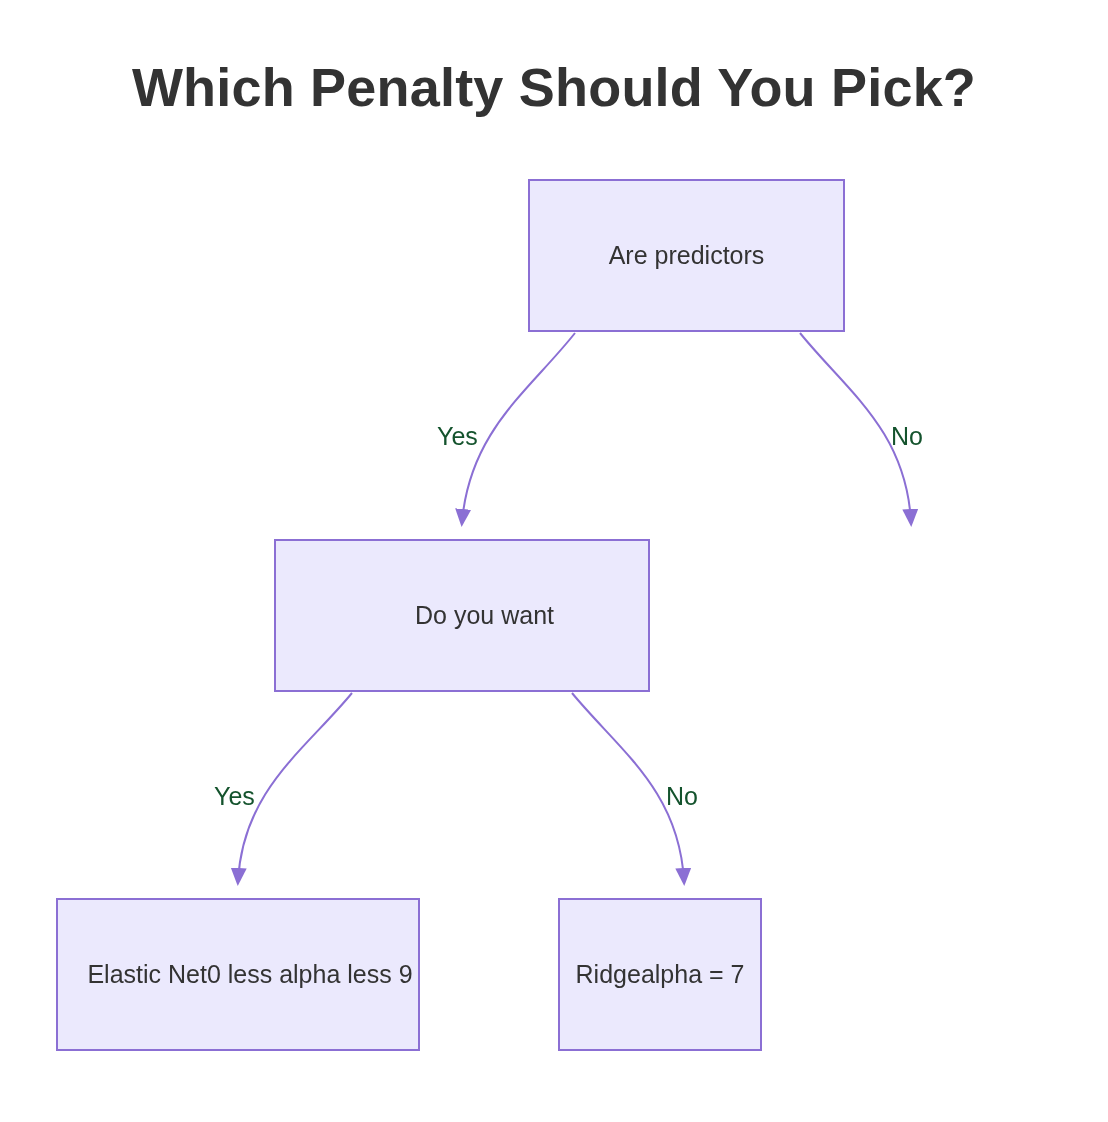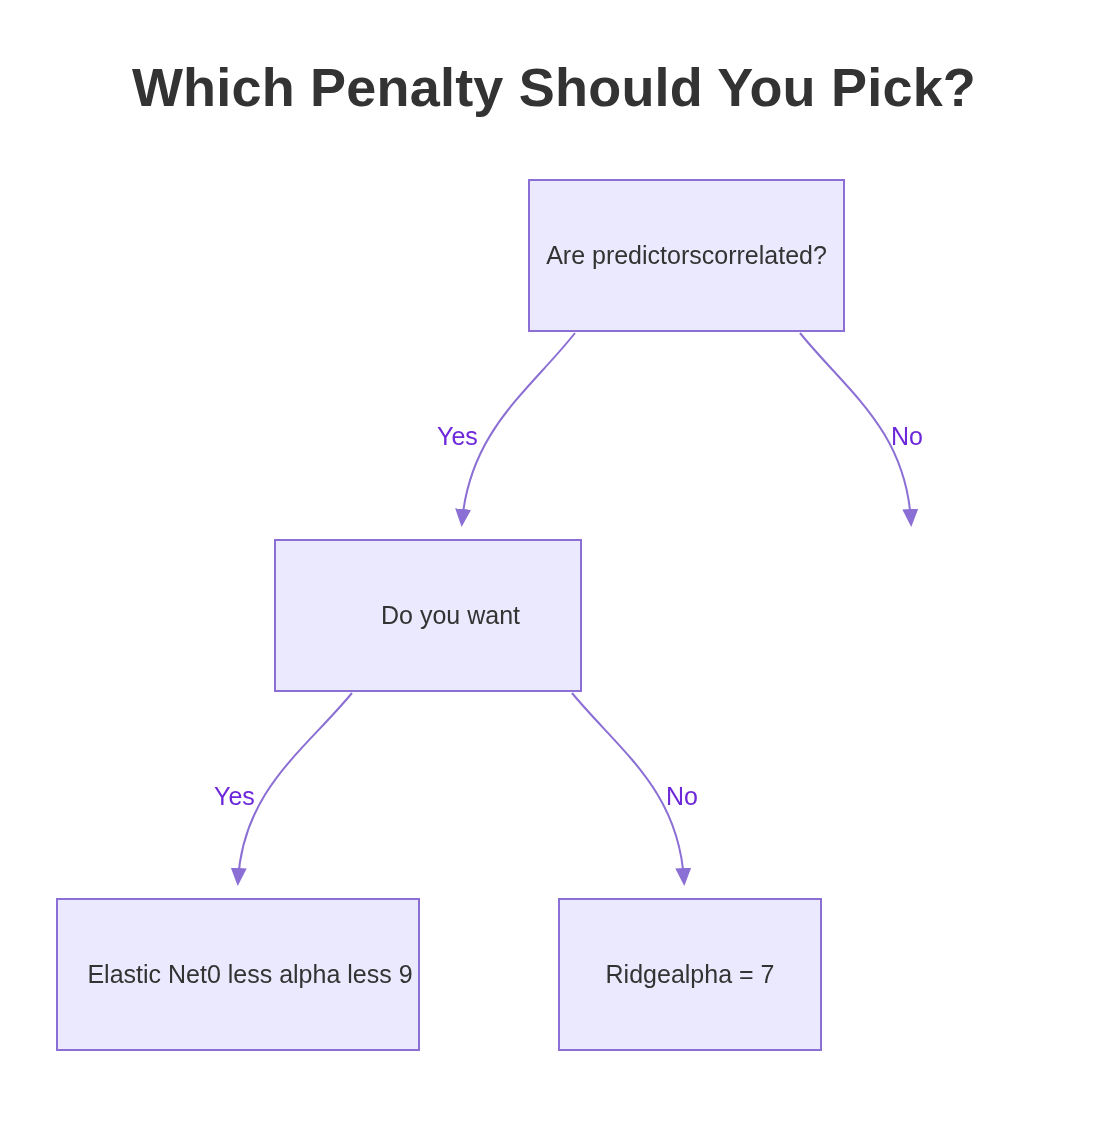--- a/index.html
+++ b/index.html
@@ -50,21 +50,21 @@
     font-size: 25px;
     line-height: 1.85;
     text-align: center;
   }
   .node .line {
     display: block;
     white-space: nowrap;
   }
   .edge-label {
     position: absolute;
-    color: #6d28d9;
+    color: #14532d;
     font-family: "Liberation Sans", sans-serif;
     font-size: 25px;
     line-height: 1;
     white-space: nowrap;
     background: transparent;
   }
 </style>
 </head>
 <body>
 
@@ -83,34 +83,33 @@
 
     <path d="M 800,333 C 846,390 906,430 911,522" fill="none" stroke="#8b6fd4" stroke-width="2" marker-end="url(#arrow)"></path>
 
     <path d="M 352,693 C 305,750 243,790 238,881" fill="none" stroke="#8b6fd4" stroke-width="2" marker-end="url(#arrow)"></path>
 
     <path d="M 572,693 C 619,750 679,790 684,881" fill="none" stroke="#8b6fd4" stroke-width="2" marker-end="url(#arrow)"></path>
   </svg>
 
   <div class="node" style="left:528px; top:179px; width:317px; height:153px;">
     <span class="line">Are predictors</span>
-    <span class="line">correlated?</span>
   </div>
 
-  <div class="node" style="left:274px; top:539px; width:308px; height:153px;padding-left:45px;">
+  <div class="node" style="left:274px; top:539px; width:376px; height:153px;padding-left:45px;">
     <span class="line">Do you want</span>
   </div>
 
 
   <div class="node" style="left:56px; top:898px; width:364px; height:153px;padding-left:24px;">
     <span class="line">Elastic Net</span>
     <span class="line">0 less alpha less 9</span>
   </div>
 
-  <div class="node" style="left:558px; top:898px; width:264px; height:153px;">
+  <div class="node" style="left:558px; top:898px; width:204px; height:153px;">
     <span class="line">Ridge</span>
     <span class="line">alpha = 7</span>
   </div>
 
   <div class="edge-label" style="left:437px; top:424px;">Yes</div>
   <div class="edge-label" style="left:891px; top:424px;">No</div>
   <div class="edge-label" style="left:214px; top:784px;">Yes</div>
   <div class="edge-label" style="left:666px; top:784px;">No</div>
 
 </div>

